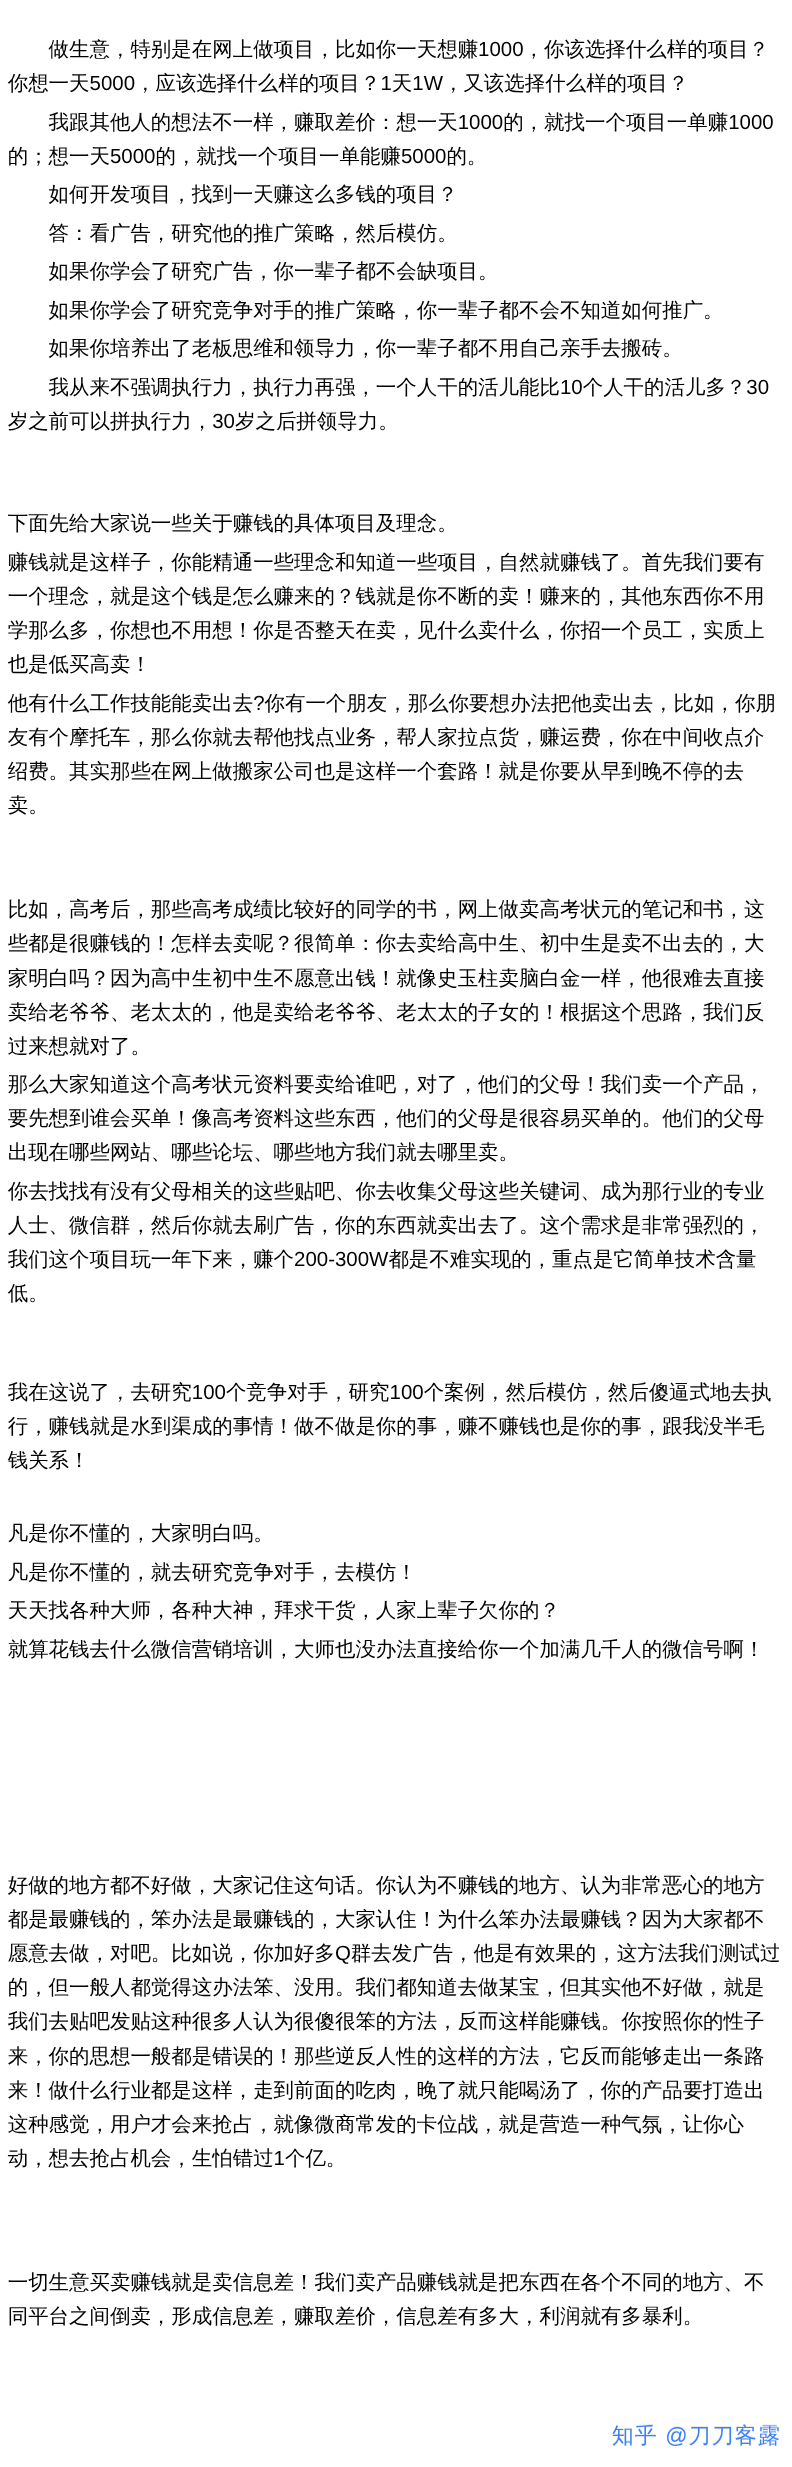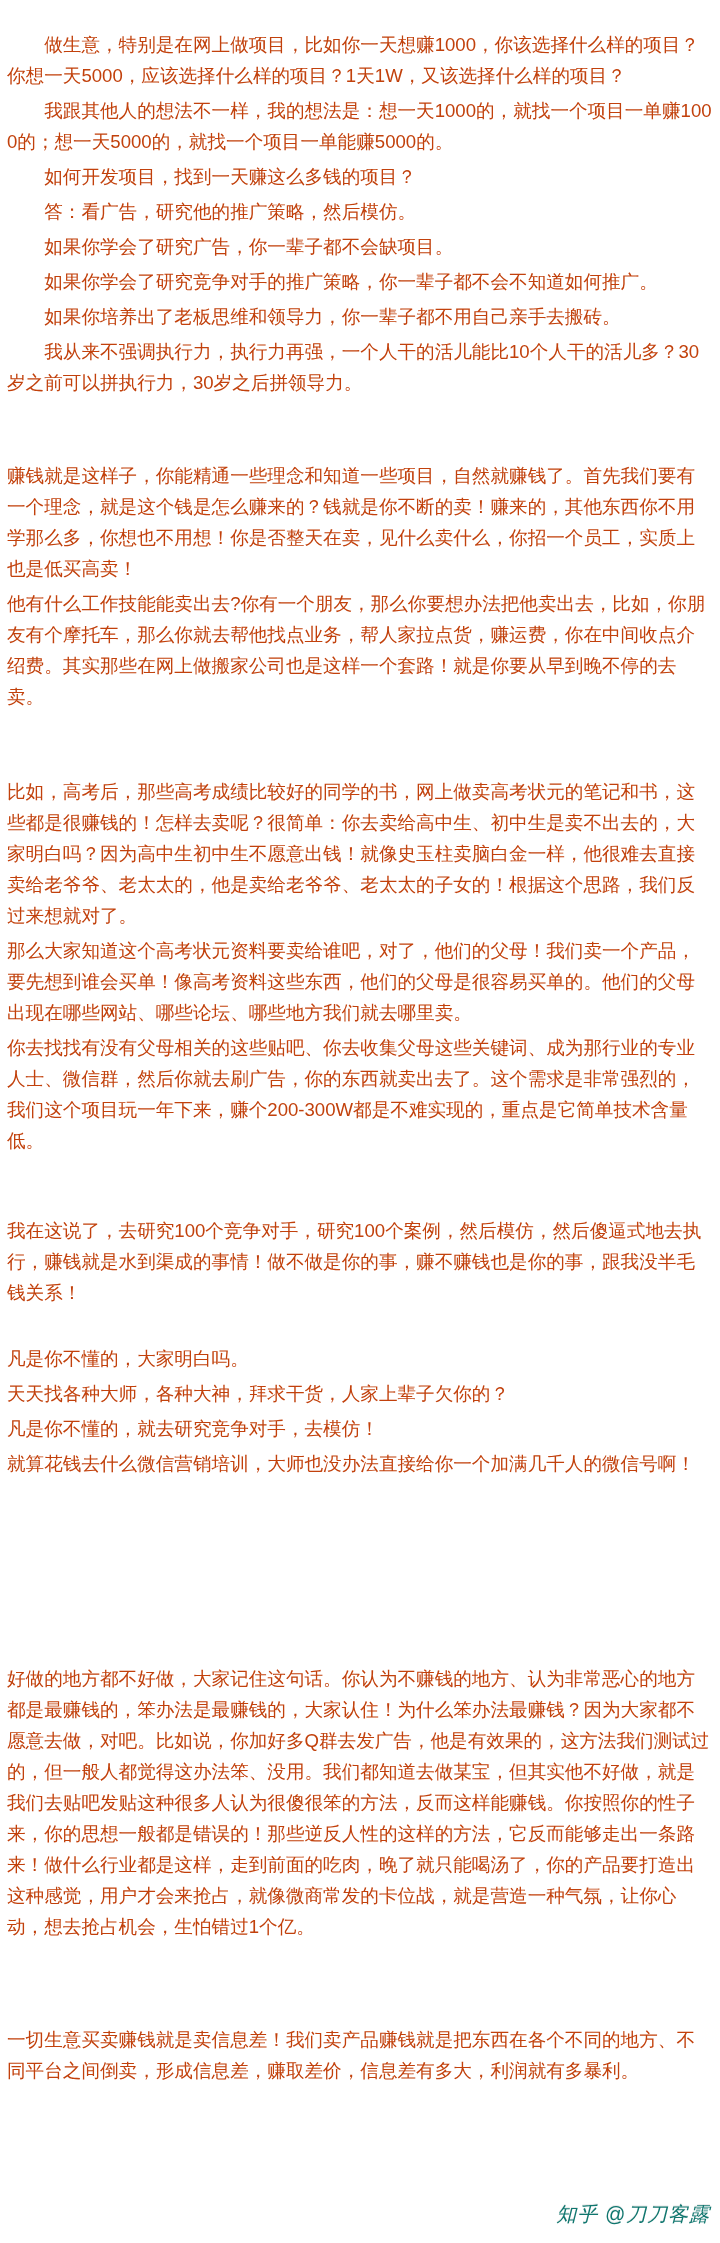--- a/index.html
+++ b/index.html
@@ -6,21 +6,21 @@
   body {
     width: 720px;
     height: 2243px;
     background: #ffffff;
     position: relative;
     overflow: hidden;
     font-family: "Liberation Sans", "DejaVu Sans", sans-serif;
   }
   .article {
     padding: 29px 7px 0 7px;
-    color: #c2410c;
+    color: #000000;
     font-size: 18.6px;
     line-height: 31px;
   }
   .para {
     margin: 0 0 4px 0;
     word-break: break-all;
     text-align: left;
   }
   .para.indent { text-indent: 2em; }
   .gap { width: 100%; }
@@ -30,52 +30,52 @@
   .g4 { height: 31px; }
   .g5 { height: 129px; }
   .g6 { height: 51px; }
   .g7 { height: 78px; }
   .g8 { height: 21px; }
   .watermark {
     position: absolute;
     right: 10px;
     bottom: 15px;
     font-size: 20px;
-    color: #0f766e;
+    color: #3b82f6;
     text-shadow: 0 1px 0 rgba(255,255,255,0.9), 0 -1px 0 rgba(190,190,190,0.35);
     letter-spacing: 1px;
     white-space: nowrap;
-    font-style: italic;
   }
 </style>
 </head>
 <body>
 
 <div class="article">
     <p class="para indent">做生意，特别是在网上做项目，比如你一天想赚1000，你该选择什么样的项目？你想一天5000，应该选择什么样的项目？1天1W，又该选择什么样的项目？</p>
-    <p class="para indent">我跟其他人的想法不一样，我的想法是：想一天1000的，就找一个项目一单赚1000的；想一天5000的，就找一个项目一单能赚5000的。</p>
+    <p class="para indent">我跟其他人的想法不一样，赚取差价：想一天1000的，就找一个项目一单赚1000的；想一天5000的，就找一个项目一单能赚5000的。</p>
     <p class="para indent">如何开发项目，找到一天赚这么多钱的项目？</p>
     <p class="para indent">答：看广告，研究他的推广策略，然后模仿。</p>
     <p class="para indent">如果你学会了研究广告，你一辈子都不会缺项目。</p>
     <p class="para indent">如果你学会了研究竞争对手的推广策略，你一辈子都不会不知道如何推广。</p>
     <p class="para indent">如果你培养出了老板思维和领导力，你一辈子都不用自己亲手去搬砖。</p>
     <p class="para indent">我从来不强调执行力，执行力再强，一个人干的活儿能比10个人干的活儿多？30岁之前可以拼执行力，30岁之后拼领导力。</p>
     <div class="gap g1"></div>
+    <p class="para">下面先给大家说一些关于赚钱的具体项目及理念。</p>
     <p class="para">赚钱就是这样子，你能精通一些理念和知道一些项目，自然就赚钱了。首先我们要有一个理念，就是这个钱是怎么赚来的？钱就是你不断的卖！赚来的，其他东西你不用学那么多，你想也不用想！你是否整天在卖，见什么卖什么，你招一个员工，实质上也是低买高卖！</p>
     <p class="para">他有什么工作技能能卖出去?你有一个朋友，那么你要想办法把他卖出去，比如，你朋友有个摩托车，那么你就去帮他找点业务，帮人家拉点货，赚运费，你在中间收点介绍费。其实那些在网上做搬家公司也是这样一个套路！就是你要从早到晚不停的去卖。</p>
     <div class="gap g2"></div>
     <p class="para">比如，高考后，那些高考成绩比较好的同学的书，网上做卖高考状元的笔记和书，这些都是很赚钱的！怎样去卖呢？很简单：你去卖给高中生、初中生是卖不出去的，大家明白吗？因为高中生初中生不愿意出钱！就像史玉柱卖脑白金一样，他很难去直接卖给老爷爷、老太太的，他是卖给老爷爷、老太太的子女的！根据这个思路，我们反过来想就对了。</p>
     <p class="para">那么大家知道这个高考状元资料要卖给谁吧，对了，他们的父母！我们卖一个产品，要先想到谁会买单！像高考资料这些东西，他们的父母是很容易买单的。他们的父母出现在哪些网站、哪些论坛、哪些地方我们就去哪里卖。</p>
     <p class="para">你去找找有没有父母相关的这些贴吧、你去收集父母这些关键词、成为那行业的专业人士、微信群，然后你就去刷广告，你的东西就卖出去了。这个需求是非常强烈的，我们这个项目玩一年下来，赚个200-300W都是不难实现的，重点是它简单技术含量低。</p>
     <div class="gap g3"></div>
     <p class="para">我在这说了，去研究100个竞争对手，研究100个案例，然后模仿，然后傻逼式地去执行，赚钱就是水到渠成的事情！做不做是你的事，赚不赚钱也是你的事，跟我没半毛钱关系！</p>
     <div class="gap g4"></div>
     <p class="para">凡是你不懂的，大家明白吗。</p>
+    <p class="para">凡是你不懂的，就去研究竞争对手，去模仿！</p>
     <p class="para">天天找各种大师，各种大神，拜求干货，人家上辈子欠你的？</p>
-    <p class="para">凡是你不懂的，就去研究竞争对手，去模仿！</p>
     <p class="para">就算花钱去什么微信营销培训，大师也没办法直接给你一个加满几千人的微信号啊！</p>
     <div class="gap g5"></div>
     <div class="gap g6"></div>
     <p class="para">好做的地方都不好做，大家记住这句话。你认为不赚钱的地方、认为非常恶心的地方都是最赚钱的，笨办法是最赚钱的，大家认住！为什么笨办法最赚钱？因为大家都不愿意去做，对吧。比如说，你加好多Q群去发广告，他是有效果的，这方法我们测试过的，但一般人都觉得这办法笨、没用。我们都知道去做某宝，但其实他不好做，就是我们去贴吧发贴这种很多人认为很傻很笨的方法，反而这样能赚钱。你按照你的性子来，你的思想一般都是错误的！那些逆反人性的这样的方法，它反而能够走出一条路来！做什么行业都是这样，走到前面的吃肉，晚了就只能喝汤了，你的产品要打造出这种感觉，用户才会来抢占，就像微商常发的卡位战，就是营造一种气氛，让你心动，想去抢占机会，生怕错过1个亿。</p>
     <div class="gap g7"></div>
     <p class="para">一切生意买卖赚钱就是卖信息差！我们卖产品赚钱就是把东西在各个不同的地方、不同平台之间倒卖，形成信息差，赚取差价，信息差有多大，利润就有多暴利。</p>
     <div class="gap g8"></div>
   </div>
 
 <div class="watermark">知乎 @刀刀客露</div>

